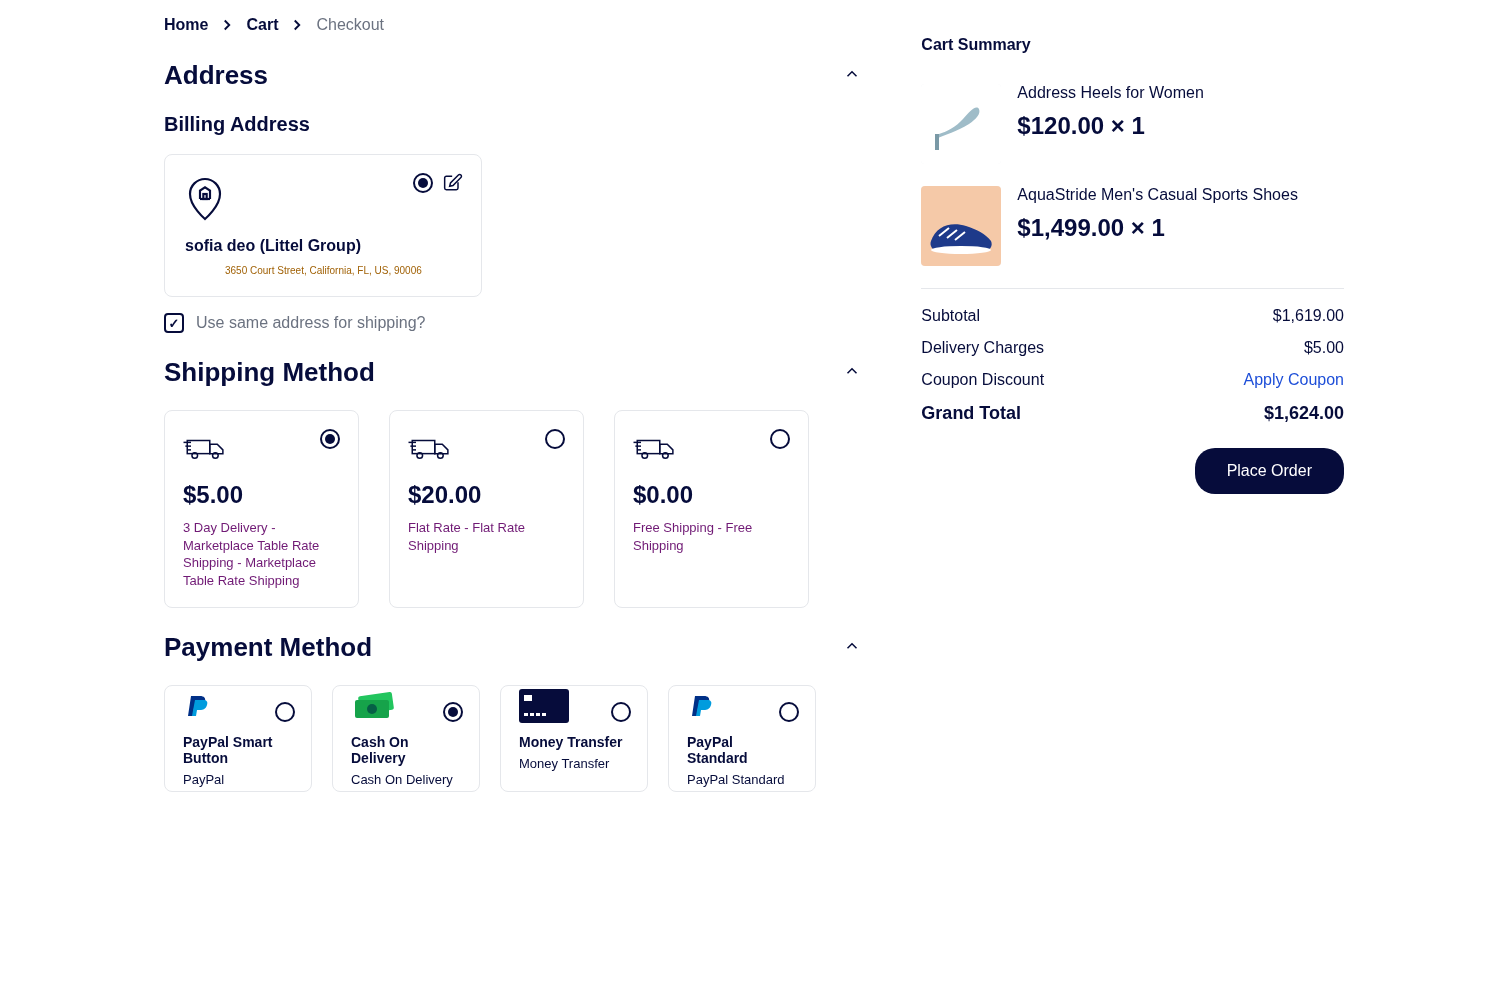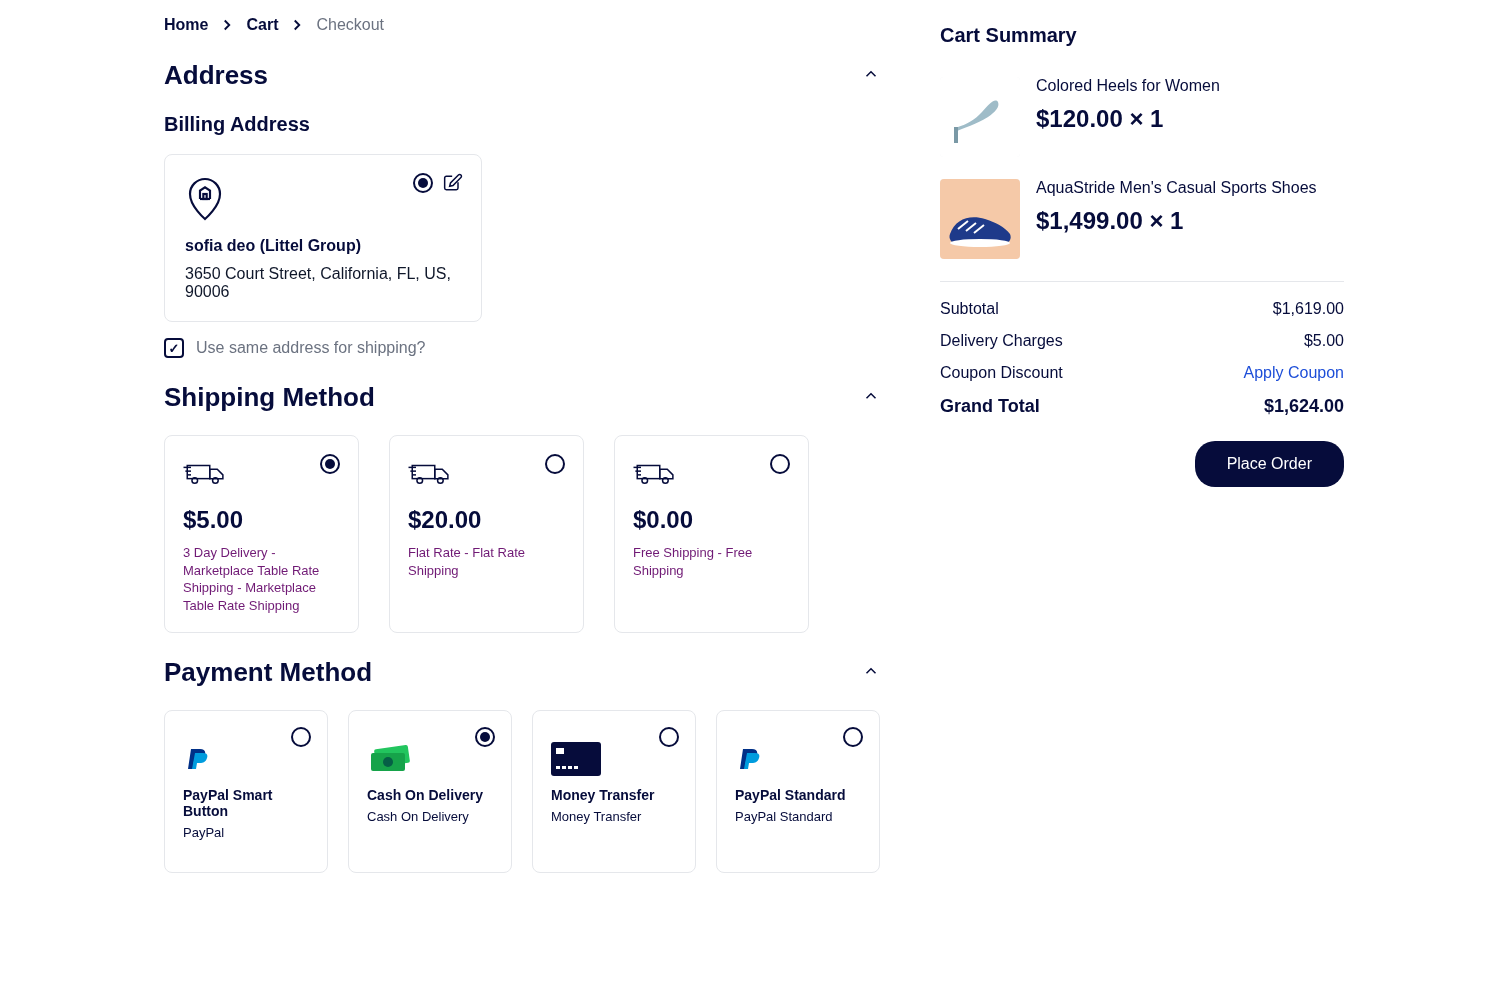--- a/index.html
+++ b/index.html
@@ -18,21 +18,21 @@
   .accordion { margin-bottom: 24px; }
   .accordion-header { display: flex; justify-content: space-between; align-items: center; cursor: pointer; margin-bottom: 22px; }
   .accordion-header h2 { font-size: 26px; font-weight: 600; color: #060c3b; }
   .accordion-body { }
 
   h3.subheading { font-size: 20px; font-weight: 600; margin-bottom: 18px; color: #060c3b; }
 
   
   .address-card { border: 1px solid #e5e7eb; border-radius: 8px; padding: 20px; width: 318px; position: relative; }
   .address-card .name { font-weight: 600; font-size: 16px; margin-bottom: 10px; color: #060c3b; }
-  .address-card .line { color: #0f172a; font-size: 16px; }
+  .address-card .line { color: #a16207; font-size: 10px; margin-left: 40px; }
   .address-card .actions { position: absolute; top: 18px; right: 18px; display: flex; gap: 10px; align-items: center; }
   .radio { width: 20px; height: 20px; border: 2px solid #060c3b; border-radius: 50%; display: inline-flex; align-items: center; justify-content: center; cursor: pointer; }
   .radio.checked::after { content: ""; width: 10px; height: 10px; background: #060c3b; border-radius: 50%; }
   .edit-btn { width: 20px; height: 20px; cursor: pointer; color: #060c3b; }
   .pin-icon { width: 40px; height: 48px; margin-bottom: 10px; color: #060c3b; }
 
   
   .check-row { display: flex; align-items: center; gap: 12px; margin-top: 16px; color: #6b7280; font-size: 16px; }
   .checkbox { width: 20px; height: 20px; border: 2px solid #060c3b; border-radius: 4px; display: inline-flex; align-items: center; justify-content: center; cursor: pointer; }
   .checkbox.checked::after { content: "✓"; font-size: 13px; color: #060c3b; font-weight: 700; }
@@ -40,28 +40,28 @@
   
   .ship-grid { display: flex; gap: 30px; }
   .ship-card { border: 1px solid #e5e7eb; border-radius: 8px; padding: 18px; width: 195px; position: relative; }
   .ship-card .radio { position: absolute; top: 18px; right: 18px; }
   .ship-card .truck { width: 46px; height: 30px; color: #060c3b; margin-bottom: 14px; margin-top: 4px; }
   .ship-card .price { font-size: 24px; font-weight: 700; margin-bottom: 10px; color: #060c3b; }
   .ship-card .desc { font-size: 13px; color: #701a75; line-height: 1.35; }
 
   
   .pay-grid { display: flex; gap: 20px; }
-  .pay-card { border: 1px solid #e5e7eb; border-radius: 8px; padding: 32px 18px; width: 164px; position: relative; }
+  .pay-card { border: 1px solid #e5e7eb; border-radius: 8px; padding: 4px 18px; width: 148px; position: relative; }
   .pay-card .radio { position: absolute; top: 16px; right: 16px; }
   .pay-card .icon { height: 32px; margin-bottom: 12px; display: flex; align-items: center; }
   .pay-card .title { font-size: 14px; font-weight: 700; margin-bottom: 6px; color: #060c3b; }
   .pay-card .sub { font-size: 13px; color: #060c3b; }
 
   
-  .summary-title { font-size: 20px; font-weight: 600; margin-top: 8px; margin-bottom: 30px; color: #060c3b; }
+  .summary-title { font-size: 16px; font-weight: 600; margin-top: 20px; margin-bottom: 30px; color: #060c3b; }
   .cart-item { display: flex; gap: 16px; margin-bottom: 22px; }
   .cart-item .thumb { width: 80px; height: 80px; background: #f3f4f6; border-radius: 4px; display: flex; align-items: center; justify-content: center; overflow: hidden; }
   .cart-item .info .name { color: #060c3b; font-size: 16px; font-weight: 500; margin-bottom: 10px; }
   .cart-item .info .priceline { color: #060c3b; font-size: 24px; font-weight: 600; }
   .divider { height: 1px; background: #e5e7eb; margin: 8px 0 18px; }
   .sum-row { display: flex; justify-content: space-between; font-size: 16px; color: #060c3b; margin-bottom: 14px; text-align: center; }
   .sum-row.grand span { font-weight: 700; font-size: 18px; }
   .apply-link { color: #1d4ed8; cursor: pointer; font-weight: 500; }
   .place-btn { background: #060c3b; color: #fff; border: none; border-radius: 20px; font-size: 16px; font-weight: 500; padding: 14px 32px; float: right; margin-top: 10px; cursor: pointer; }
 
@@ -253,21 +253,21 @@
     <div id="cart-items">
         <div class="cart-item">
           <div class="thumb">
             <svg width="80" height="80" viewBox="0 0 80 80">
               <rect width="80" height="80" fill="#ffffff"></rect>
               <path d="M15 55 C25 50 35 48 48 40 C55 35 60 30 58 25 C55 20 48 28 42 35 C35 43 25 48 18 50 L15 60 Z" fill="#9fbcc8"></path>
               <rect x="14" y="50" width="4" height="16" fill="#7a99a6"></rect>
             </svg>
           </div>
           <div class="info">
-            <div class="name">Colored Heels for Women</div>
+            <div class="name">Address Heels for Women</div>
             <div class="priceline">$120.00 × 1</div>
           </div>
         </div>
         <div class="cart-item">
           <div class="thumb">
             <svg width="80" height="80" viewBox="0 0 80 80">
               <rect width="80" height="80" fill="#f5c9a8"></rect>
               <path d="M10 55 C15 40 30 35 45 40 C55 43 65 48 70 55 C72 60 70 65 60 65 L18 65 C12 65 8 60 10 55 Z" fill="#1e3a8a"></path>
               <path d="M18 50 L28 42 M26 52 L36 44 M34 54 L44 46" stroke="#fff" stroke-width="2"></path>
               <ellipse cx="40" cy="64" rx="30" ry="4" fill="#fff"></ellipse>

